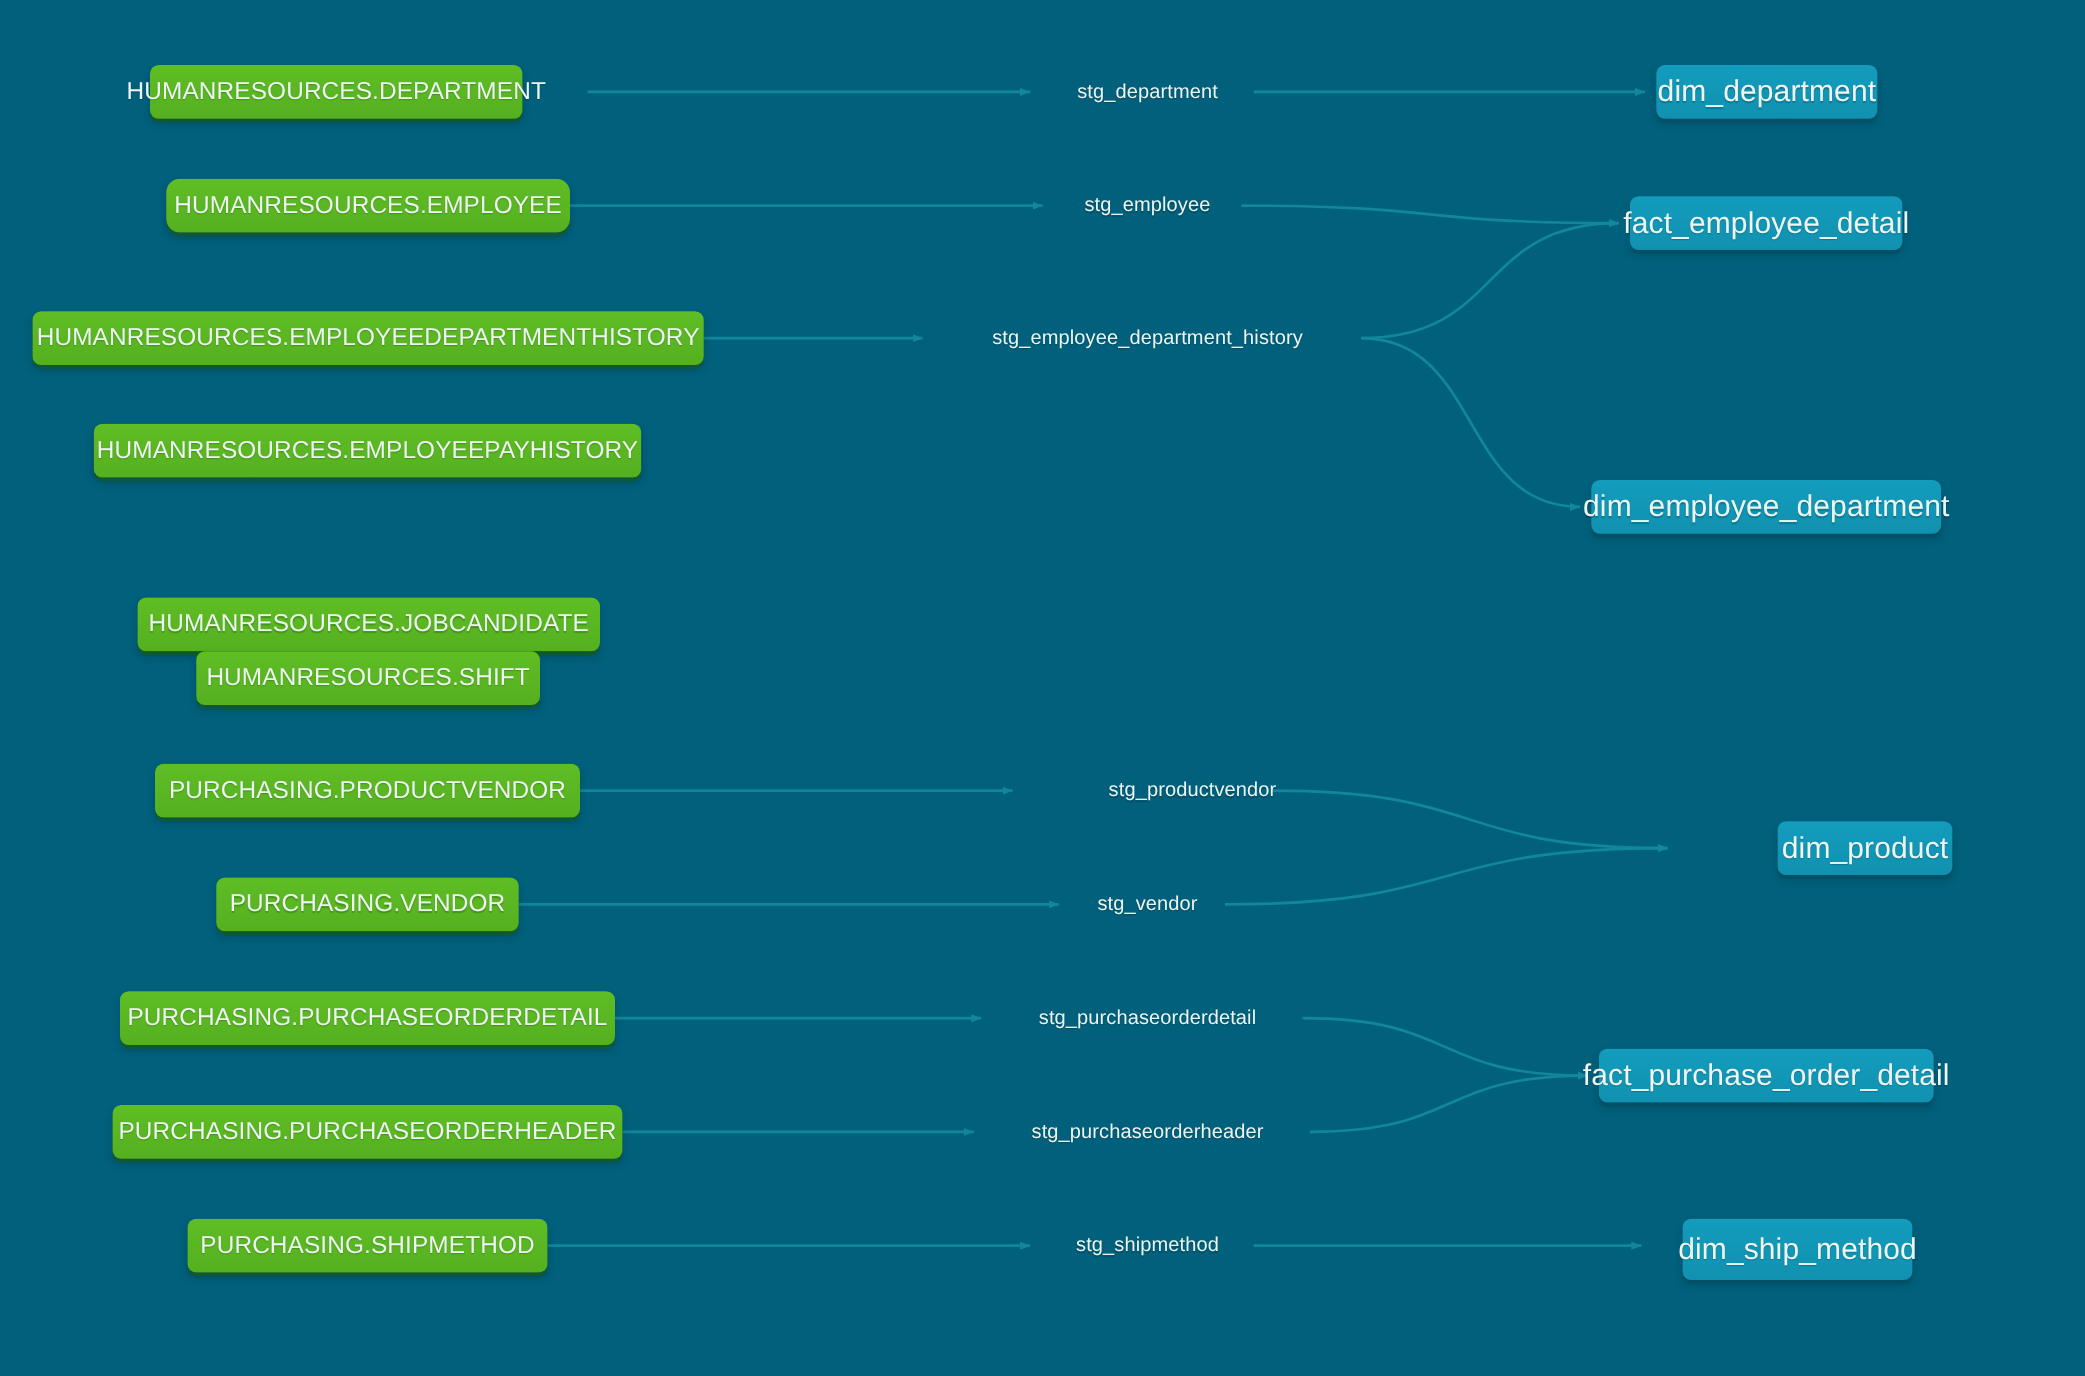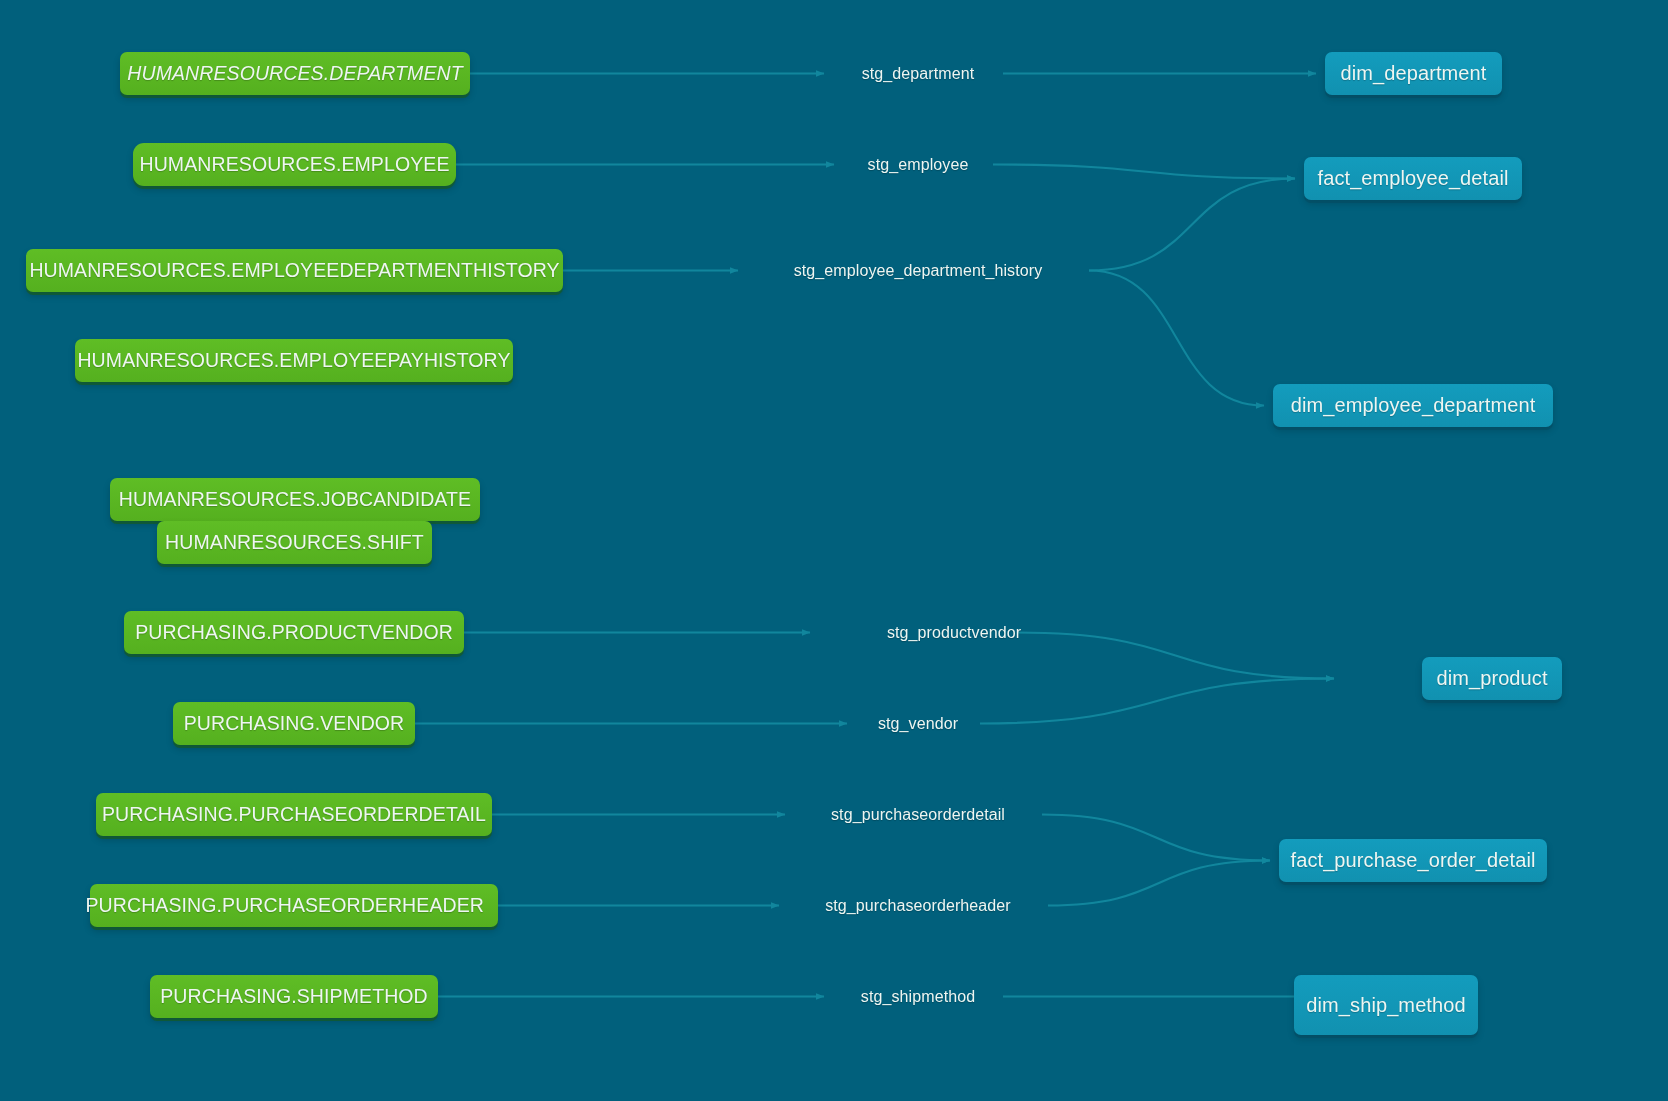--- a/index.html
+++ b/index.html
@@ -43,21 +43,21 @@
     background: #5ab722;
     background-image: linear-gradient(180deg, #5fbd25 0%, #55b01f 100%);
     box-shadow: 0 3px 0 rgba(28,92,12,0.55), 0 4px 7px rgba(0,0,0,0.18);
     font-size: 19.5px;
     padding: 0 14px;
   }
   .node.stage, .node.mart {
     background: #1298b8;
     background-image: linear-gradient(180deg, #139cbd 0%, #1191b0 100%);
     box-shadow: 0 3px 0 rgba(6,74,95,0.5), 0 4px 7px rgba(0,0,0,0.16);
-    font-size: 20px;
+    font-size: 24px;
     padding: 0 14px;
   }
   .node-label {
     pointer-events: none;
     text-shadow: 0 1px 1px rgba(0,0,0,0.22);
   }
 </style>
 </head>
 <body>
 
@@ -82,21 +82,21 @@
         <path class="edge-path" d="M1089,270.5 C1202.3,270.5 1181.7,178.5 1295,178.5" marker-end="url(#arrow)"></path>
         <path class="edge-path" d="M1089,270.5 C1185.25,270.5 1167.75,405.5 1264,405.5" marker-end="url(#arrow)"></path>
         <path class="edge-path" d="M1017,632.5 C1191.35,632.5 1159.65,678.5 1334,678.5" marker-end="url(#arrow)"></path>
         <path class="edge-path" d="M980,723.5 C1174.7,723.5 1139.3,678.5 1334,678.5" marker-end="url(#arrow)"></path>
         <path class="edge-path" d="M1042,814.5 C1167.4,814.5 1144.6,860.5 1270,860.5" marker-end="url(#arrow)"></path>
         <path class="edge-path" d="M1048,905.5 C1170.1,905.5 1147.9,860.5 1270,860.5" marker-end="url(#arrow)"></path>
         <path class="edge-path" d="M1003,996.5 C1173.5,996.5 1142.5,996.5 1313,996.5" marker-end="url(#arrow)"></path>
       </g>
   </svg>
   <div id="node-layer">
-      <div class="node source" style="left: 120px; top: 52px; width: 350px; height: 43px; font-style: italic;">
+      <div class="node source" style="left: 120px; top: 52px; width: 298px; height: 43px;">
         <span class="node-label">HUMANRESOURCES.DEPARTMENT</span>
       </div>
       <div class="node source" style="left: 133px; top: 143px; width: 323px; height: 43px; border-radius: 11px;">
         <span class="node-label">HUMANRESOURCES.EMPLOYEE</span>
       </div>
       <div class="node source" style="left: 26px; top: 249px; width: 537px; height: 43px;">
         <span class="node-label">HUMANRESOURCES.EMPLOYEEDEPARTMENTHISTORY</span>
       </div>
       <div class="node source" style="left: 75px; top: 339px; width: 438px; height: 43px;">
         <span class="node-label">HUMANRESOURCES.EMPLOYEEPAYHISTORY</span>
@@ -109,21 +109,21 @@
       </div>
       <div class="node source" style="left: 124px; top: 611px; width: 340px; height: 43px;">
         <span class="node-label">PURCHASING.PRODUCTVENDOR</span>
       </div>
       <div class="node source" style="left: 173px; top: 702px; width: 242px; height: 43px;">
         <span class="node-label">PURCHASING.VENDOR</span>
       </div>
       <div class="node source" style="left: 96px; top: 793px; width: 396px; height: 43px;">
         <span class="node-label">PURCHASING.PURCHASEORDERDETAIL</span>
       </div>
-      <div class="node source" style="left: 90px; top: 884px; width: 408px; height: 43px; justify-content: flex-end;">
+      <div class="node source" style="left: 90px; top: 884px; width: 408px; height: 43px;">
         <span class="node-label">PURCHASING.PURCHASEORDERHEADER</span>
       </div>
       <div class="node source" style="left: 150px; top: 975px; width: 288px; height: 43px;">
         <span class="node-label">PURCHASING.SHIPMETHOD</span>
       </div>
       <div class="node staging" style="left: 833px; top: 52px; width: 170px; height: 43px;">
         <span class="node-label">stg_department</span>
       </div>
       <div class="node staging" style="left: 843px; top: 143px; width: 150px; height: 43px;">
         <span class="node-label">stg_employee</span>
@@ -154,17 +154,17 @@
       </div>
       <div class="node mart" style="left: 1273px; top: 384px; width: 280px; height: 43px;">
         <span class="node-label">dim_employee_department</span>
       </div>
       <div class="node mart" style="left: 1422px; top: 657px; width: 140px; height: 43px;">
         <span class="node-label">dim_product</span>
       </div>
       <div class="node mart" style="left: 1279px; top: 839px; width: 268px; height: 43px;">
         <span class="node-label">fact_purchase_order_detail</span>
       </div>
-      <div class="node mart" style="left: 1294px; top: 975px; width: 184px; height: 60px;">
+      <div class="node mart" style="left: 1346px; top: 975px; width: 184px; height: 49px;">
         <span class="node-label">dim_ship_method</span>
       </div>
     </div>
 </div>
 
 </body></html>

